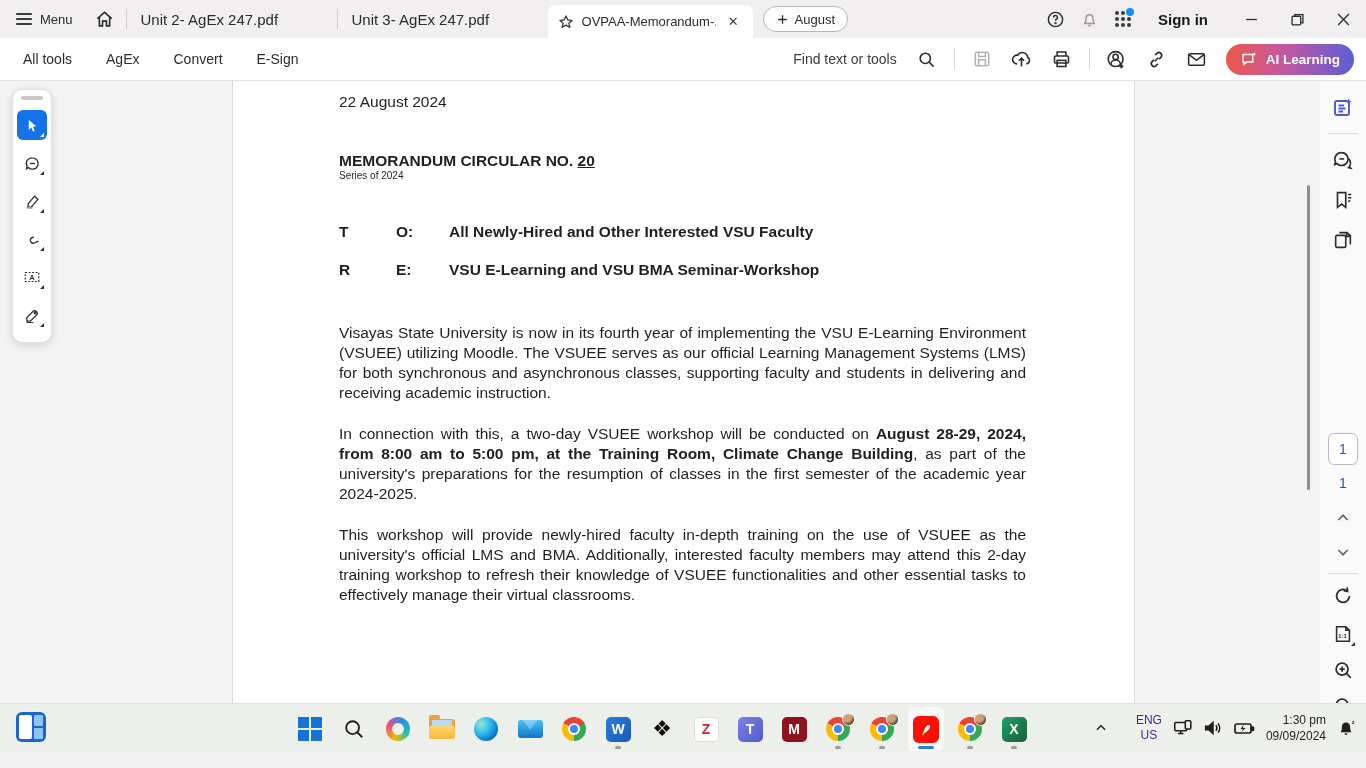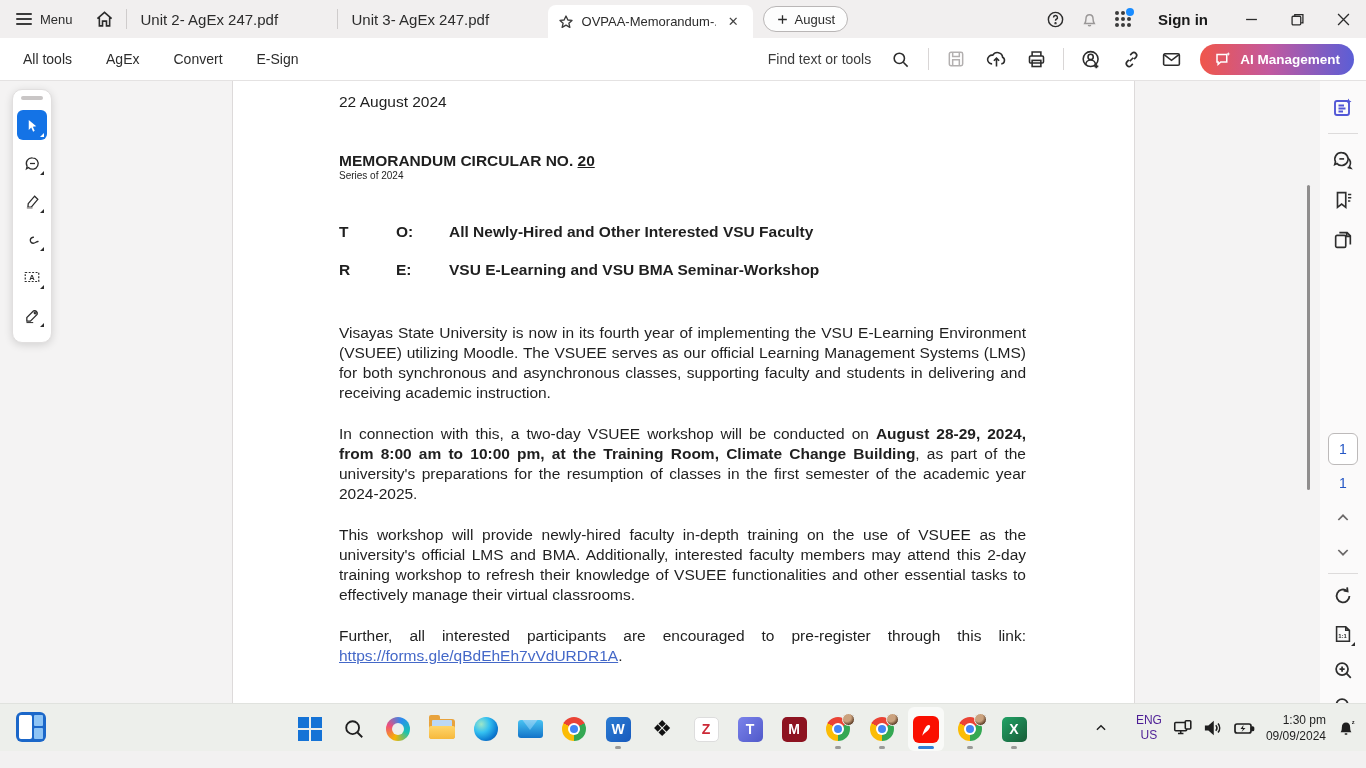--- a/index.html
+++ b/index.html
@@ -256,21 +256,21 @@
         <svg width="21" height="21" viewBox="0 0 24 24" fill="none" stroke="#2c2c2c" stroke-width="1.8">
             <rect x="3" y="5.5" width="18" height="13" rx="1.5"></rect>
             <path d="M3.5 6.5 L12 13 L20.5 6.5"></path>
           </svg>
       </div>
       <div class="ai-btn">
         <svg width="18" height="18" viewBox="0 0 24 24" fill="none" stroke="#ffffff" stroke-width="2">
             <path d="M4 6 h13 v10 h-8 l-3.5 3 v-3 H4 Z"></path>
             <path d="M19 2.5 l.8 2 2 .8 -2 .8 -.8 2 -.8-2 -2-.8 2-.8 Z" fill="#ffffff" stroke="none"></path>
           </svg>
-        <span class="ai-btn-label">AI Management</span>
+        <span class="ai-btn-label">AI Learning</span>
       </div>
     </div>
   </div>
 
   <div class="main">
 
     <div class="page">
       <div class="doc">
         <div class="doc-date">22 August 2024</div>
         <div class="doc-title"><span>MEMORANDUM CIRCULAR NO. </span><span class="underlined">20</span></div>
@@ -279,23 +279,22 @@
           <span class="c1">T</span>
             <span class="c2">O:</span>
             <span>All Newly-Hired and Other Interested VSU Faculty</span>
         </div>
         <div class="doc-row" style="margin-bottom:44px">
           <span class="c1">R</span>
             <span class="c2">E:</span>
             <span>VSU E-Learning and VSU BMA Seminar-Workshop</span>
         </div>
         <p class="doc-p">Visayas State University is now in its fourth year of implementing the VSU E-Learning Environment (VSUEE) utilizing Moodle. The VSUEE serves as our official Learning Management Systems (LMS) for both synchronous and asynchronous classes, supporting faculty and students in delivering and receiving academic instruction.</p>
-        <p class="doc-p"><span>In connection with this, a two-day VSUEE workshop will be conducted on </span><b>August 28-29, 2024, from 8:00 am to 10:00 pm, at the Training Room, Climate Change Building</b><span>, as part of the university's preparations for the resumption of classes in the first semester of the academic year 2024-2025.</span></p>
+        <p class="doc-p"><span>In connection with this, a two-day VSUEE workshop will be conducted on </span><b>August 28-29, 2024, from 8:00 am to 5:00 pm, at the Training Room, Climate Change Building</b><span>, as part of the university's preparations for the resumption of classes in the first semester of the academic year 2024-2025.</span></p>
         <p class="doc-p">This workshop will provide newly-hired faculty in-depth training on the use of VSUEE as the university's official LMS and BMA. Additionally, interested faculty members may attend this 2-day training workshop to refresh their knowledge of VSUEE functionalities and other essential tasks to effectively manage their virtual classrooms.</p>
-        <p class="doc-p"><span>Further, all interested participants are encouraged to pre-register through this link: </span><a class="doc-link">https://forms.gle/qBdEhEh7vVdURDR1A</a><span>.</span></p>
       </div>
     </div>
 
     <div class="quicktools">
       <div class="qt-handle"></div>
       <div class="qt-btn selected">
         <svg width="15" height="15" viewBox="0 0 24 24" fill="#ffffff">
             <path d="M6 3 L18 13 L12.5 14 L15.5 20.5 L13 21.8 L10 15.3 L6 19 Z"></path>
           </svg>
       </div>

